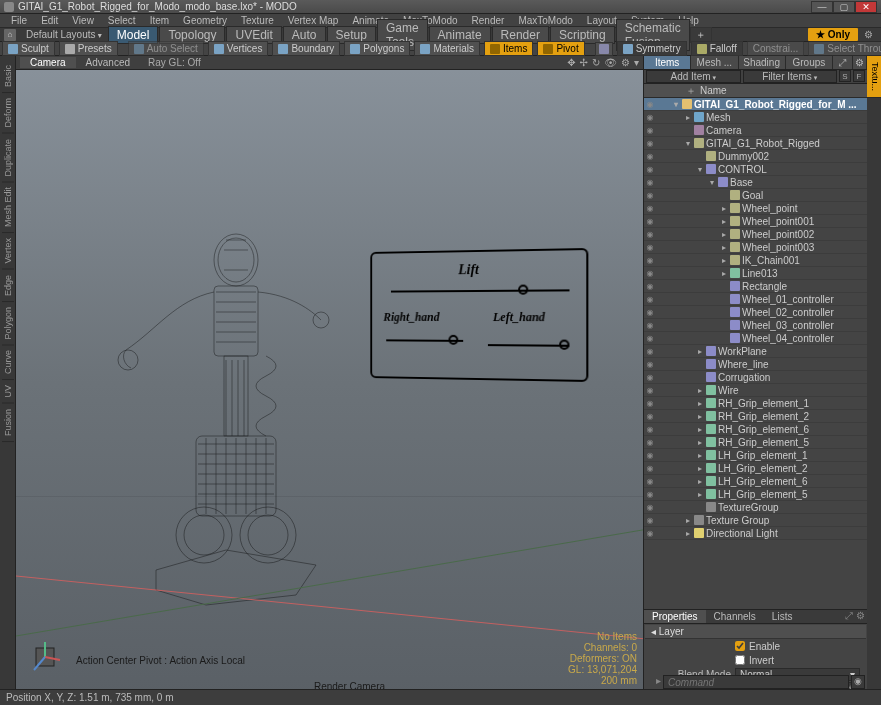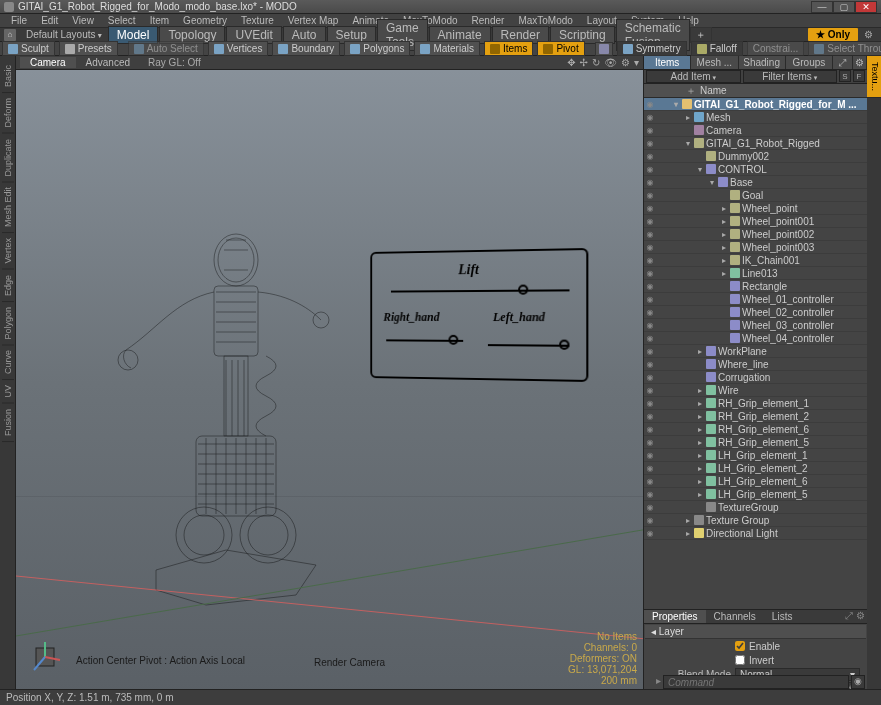--- a/index.html
+++ b/index.html
@@ -61,21 +61,21 @@
 .wires { stroke:#000; stroke-width:0.5; fill:none; opacity:0.75; }
 .controls-box { position:absolute; left:350px; top:180px; width:220px; height:130px; border:2px solid #000; border-radius:6px; transform: perspective(500px) rotateY(-8deg); }
 .controls-box .lbl { position:absolute; font-size:14px; font-weight:bold; color:#000; font-style:italic; font-family: serif; }
 .controls-box .slider { position:absolute; height:2px; background:#000; }
 .controls-box .knob { position:absolute; width:10px; height:10px; border:2px solid #000; border-radius:50%; margin-top:-5px; margin-left:-5px; }
 
 .ground { position:absolute; left:0; right:0; top:68%; height:1px; background:rgba(0,0,0,0.08); }
 .axis { position:absolute; bottom:30px; left: -100px; right:-50px; }
 .vp-footer { position:absolute; bottom:4px; left:0; right:0; font-size:9px; }
 .vp-footer .ac { position:absolute; left:60px; bottom:26px; color:#1a1a1a; }
-.vp-footer .rc { position:absolute; left:50%; transform:translateX(-50%); bottom:24px; color:#1a1a1a;padding-left:40px; }
+.vp-footer .rc { position:absolute; left:50%; transform:translateX(-50%); bottom:0; color:#1a1a1a;padding-left:40px; }
 .vp-footer .stats { position:absolute; right:6px; bottom:6px; text-align:right; line-height:11px; color:#c9a94a; }
 .mini-axis { position:absolute; left:12px; bottom:20px; width:36px; height:36px; }
 
 
 .right-panel { width:224px; background:#414141; border-left:1px solid #222; display:flex; flex-direction:column; }
 .rp-tabs { height:14px; display:flex; border-bottom:1px solid #222; }
 .rp-tab { flex:1; text-align:center; font-size:10px; padding:1px 0; background:#4a4a4a; border-right:1px solid #2a2a2a; color:#bbb; }
 .rp-tab.active { background:#5a7894; color:#fff; }
 .rp-tools { height:14px; display:flex; border-bottom:1px solid #222; gap:2px; padding:0 2px;}
 .rp-tools .dd { flex:1; background:#3a3a3a; border:1px solid #222; font-size:10px; text-align:center; padding:0 4px; color:#bbb; }

